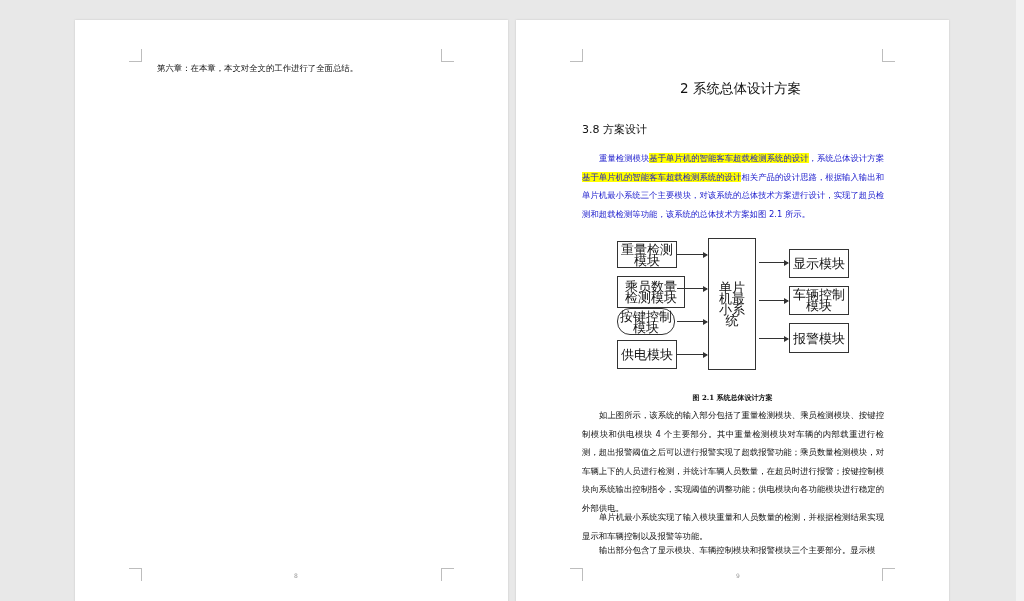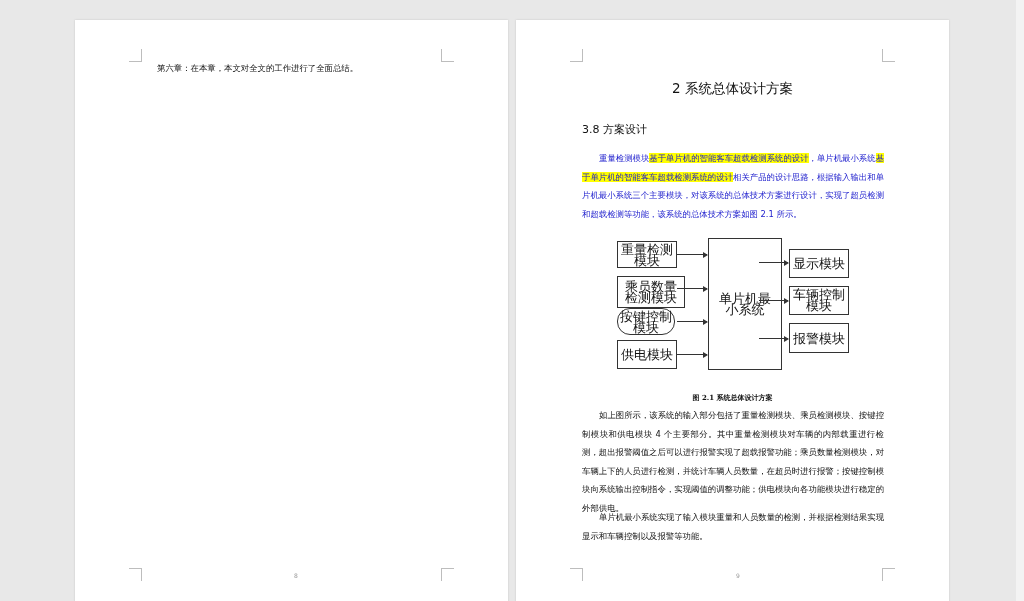--- a/index.html
+++ b/index.html
@@ -7,21 +7,21 @@
   .page{position:absolute;top:0;background:#fff;height:601px;box-shadow:0 0 2px rgba(0,0,0,0.15);margin-top:20px;}
   #page-left{left:75px;width:433px;}
   #page-right{left:516px;width:433px;}
   .corner{position:absolute;width:12px;height:12px;border-color:#bdbdbd;border-style:solid;border-width:0;}
   .c-tl{border-right-width:1px;border-bottom-width:1px;}
   .c-tr{border-left-width:1px;border-bottom-width:1px;}
   .c-bl{border-right-width:1px;border-top-width:1px;}
   .c-br{border-left-width:1px;border-top-width:1px;}
   .txt{position:absolute;font-size:8.4px;color:#111;white-space:nowrap;line-height:12px;}
   .pnum{position:absolute;font-size:6px;color:#999;}
-  .h1{position:absolute;left:0;width:433px;text-align:center;top:60px;font-size:13.5px;color:#111;}
+  .h1{position:absolute;left:0;width:433px;text-align:center;top:60px;font-size:13.5px;color:#111;padding-left:8px;}
   .h2{position:absolute;left:66px;top:102px;font-size:11px;color:#111;}
   .para{position:absolute;left:66px;width:302px;font-size:8.4px;line-height:18.5px;color:#111;text-align:justify;}
   .blue{color:#1a1acc;}
   .hl{background:#ffff00;}
   .box{position:absolute;border:1px solid #333;background:#fff;font-size:13px;color:#111;display:flex;align-items:center;justify-content:center;text-align:center;line-height:11px;box-sizing:border-box;}
   .arrow{position:absolute;height:1px;background:#333;}
   .arrow::after{content:"";position:absolute;right:-1px;top:-2.5px;border-left:5px solid #333;border-top:3px solid transparent;border-bottom:3px solid transparent;}
   .caption{position:absolute;left:0;width:433px;text-align:center;top:373px;font-size:7px;font-weight:bold;color:#111;font-family:"DejaVu Serif",serif;}
   .scroll{position:absolute;right:0;top:0;width:8px;height:601px;background:#f3f3f3;}
 </style>
@@ -39,45 +39,46 @@
 
 <div class="page" id="page-right">
   <div class="corner c-tl" style="left:54px;top:29px;"></div>
   <div class="corner c-tr" style="left:366px;top:29px;"></div>
   <div class="corner c-bl" style="left:54px;top:548px;"></div>
   <div class="corner c-br" style="left:366px;top:548px;"></div>
 
   <div class="h1">2 系统总体设计方案</div>
   <div class="h2">3.8 方案设计</div>
 
-  <div class="para blue" style="top:129px;text-indent:17px;"><span>重量检测模块</span><span class="hl">基于单片机的智能客车超载检测系统的设计</span><span>，单片机最小系统</span><span class="hl">基于单片机的智能客车超载检测系统的设计</span><span>相关产品的设计思路，根据输入输出和单片机最小系统三个主要模块，对该系统的总体技术方案进行设计，实现了超员检测和超载检测等功能，该系统的总体技术方案如图 2.1 所示。</span></div>
+  <div class="para blue" style="top:129px;text-indent:17px;"><span>重量检测模块</span><span class="hl">基于单片机的智能客车超载检测系统的设计</span><span>，系统总体设计方案</span><span class="hl">基于单片机的智能客车超载检测系统的设计</span><span>相关产品的设计思路，根据输入输出和单片机最小系统三个主要模块，对该系统的总体技术方案进行设计，实现了超员检测和超载检测等功能，该系统的总体技术方案如图 2.1 所示。</span></div>
 
   <div>
     <div class="box" style="left:101px;top:221px;width:60px;height:27px;">重量检测模块</div>
     <div class="box" style="left:101px;top:256px;width:68px;height:32px;padding:0 6px;">乘员数量检测模块</div>
     <div class="box" style="left:101px;top:288px;width:58px;height:27px;border-radius:13px;">按键控制模块</div>
     <div class="box" style="left:101px;top:320px;width:60px;height:29px;">供电模块</div>
 
     <div class="arrow" style="left:161px;top:234px;width:30px;"></div>
     <div class="arrow" style="left:161px;top:268px;width:30px;"></div>
     <div class="arrow" style="left:161px;top:301px;width:30px;"></div>
     <div class="arrow" style="left:161px;top:334px;width:30px;"></div>
 
-    <div class="box" style="left:192px;top:218px;width:74px;height:132px;padding:0 8px;">单片机最小系统</div>
+    <div class="box" style="left:192px;top:218px;width:48px;height:132px;padding:0 8px;">单片机最小系统</div>
 
     <div class="arrow" style="left:243px;top:242px;width:29px;"></div>
     <div class="arrow" style="left:243px;top:280px;width:29px;"></div>
     <div class="arrow" style="left:243px;top:318px;width:29px;"></div>
 
     <div class="box" style="left:273px;top:229px;width:60px;height:29px;">显示模块</div>
     <div class="box" style="left:273px;top:266px;width:60px;height:29px;font-family:Liberation Mono, monospace;">车辆控制模块</div>
     <div class="box" style="left:273px;top:303px;width:60px;height:30px;">报警模块</div>
   </div>
 
   <div class="caption">图 2.1  系统总体设计方案</div>
 
   <div class="para" style="top:386px;text-indent:17px;">如上图所示，该系统的输入部分包括了重量检测模块、乘员检测模块、按键控制模块和供电模块 4 个主要部分。其中重量检测模块对车辆的内部载重进行检测，超出报警阈值之后可以进行报警实现了超载报警功能；乘员数量检测模块，对车辆上下的人员进行检测，并统计车辆人员数量，在超员时进行报警；按键控制模块向系统输出控制指令，实现阈值的调整功能；供电模块向各功能模块进行稳定的外部供电。</div>
   <div class="para" style="top:488px;text-indent:17px;">单片机最小系统实现了输入模块重量和人员数量的检测，并根据检测结果实现显示和车辆控制以及报警等功能。</div>
+  <div class="para" style="top:521px;text-indent:17px;white-space:nowrap;">输出部分包含了显示模块、车辆控制模块和报警模块三个主要部分。显示模</div>
 
   <div class="pnum" style="left:220px;top:552px;">9</div>
 </div>
 
 <div class="scroll"></div>
 
 </body></html>

